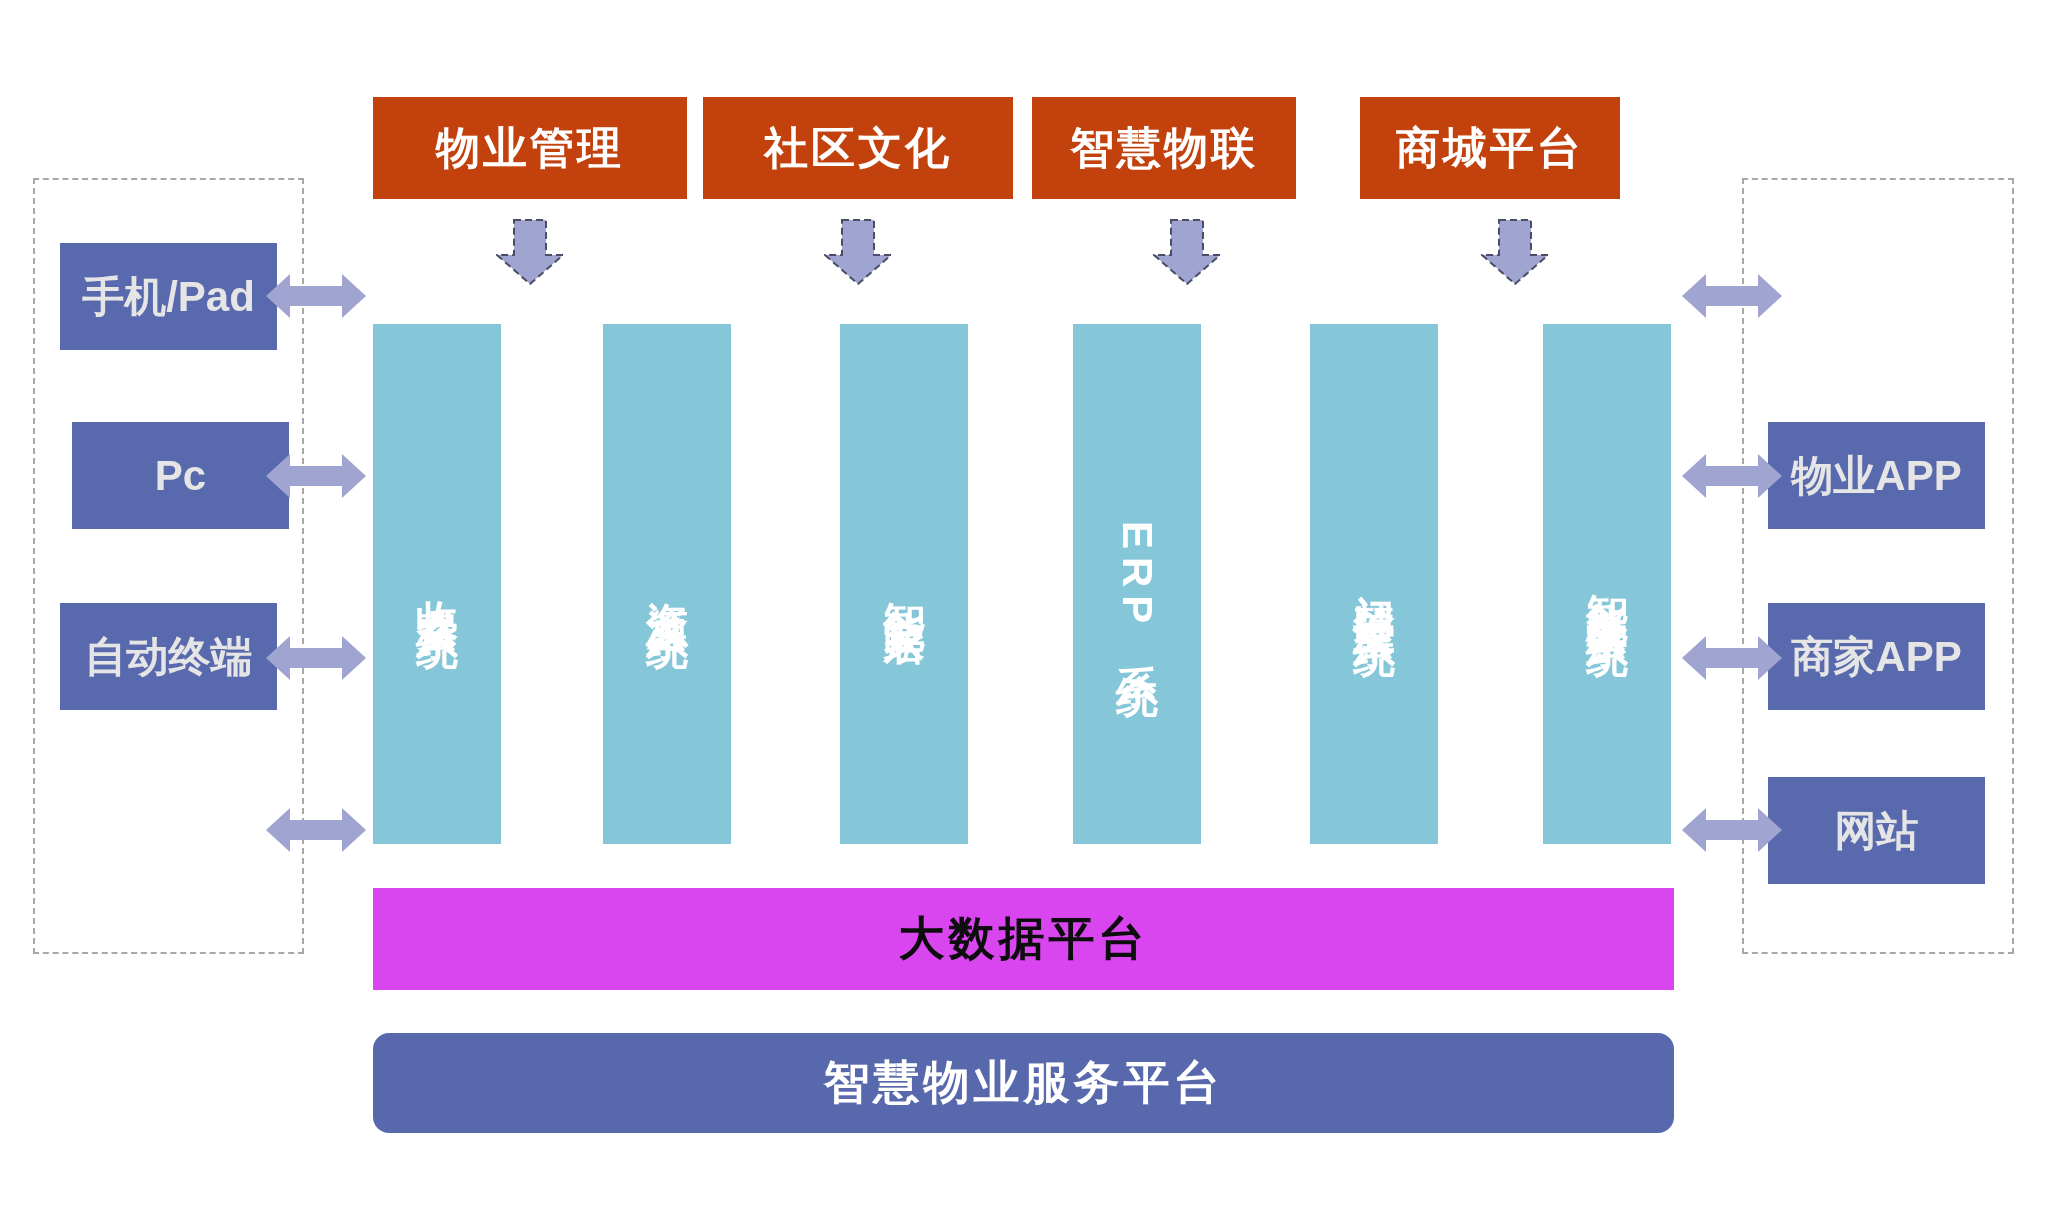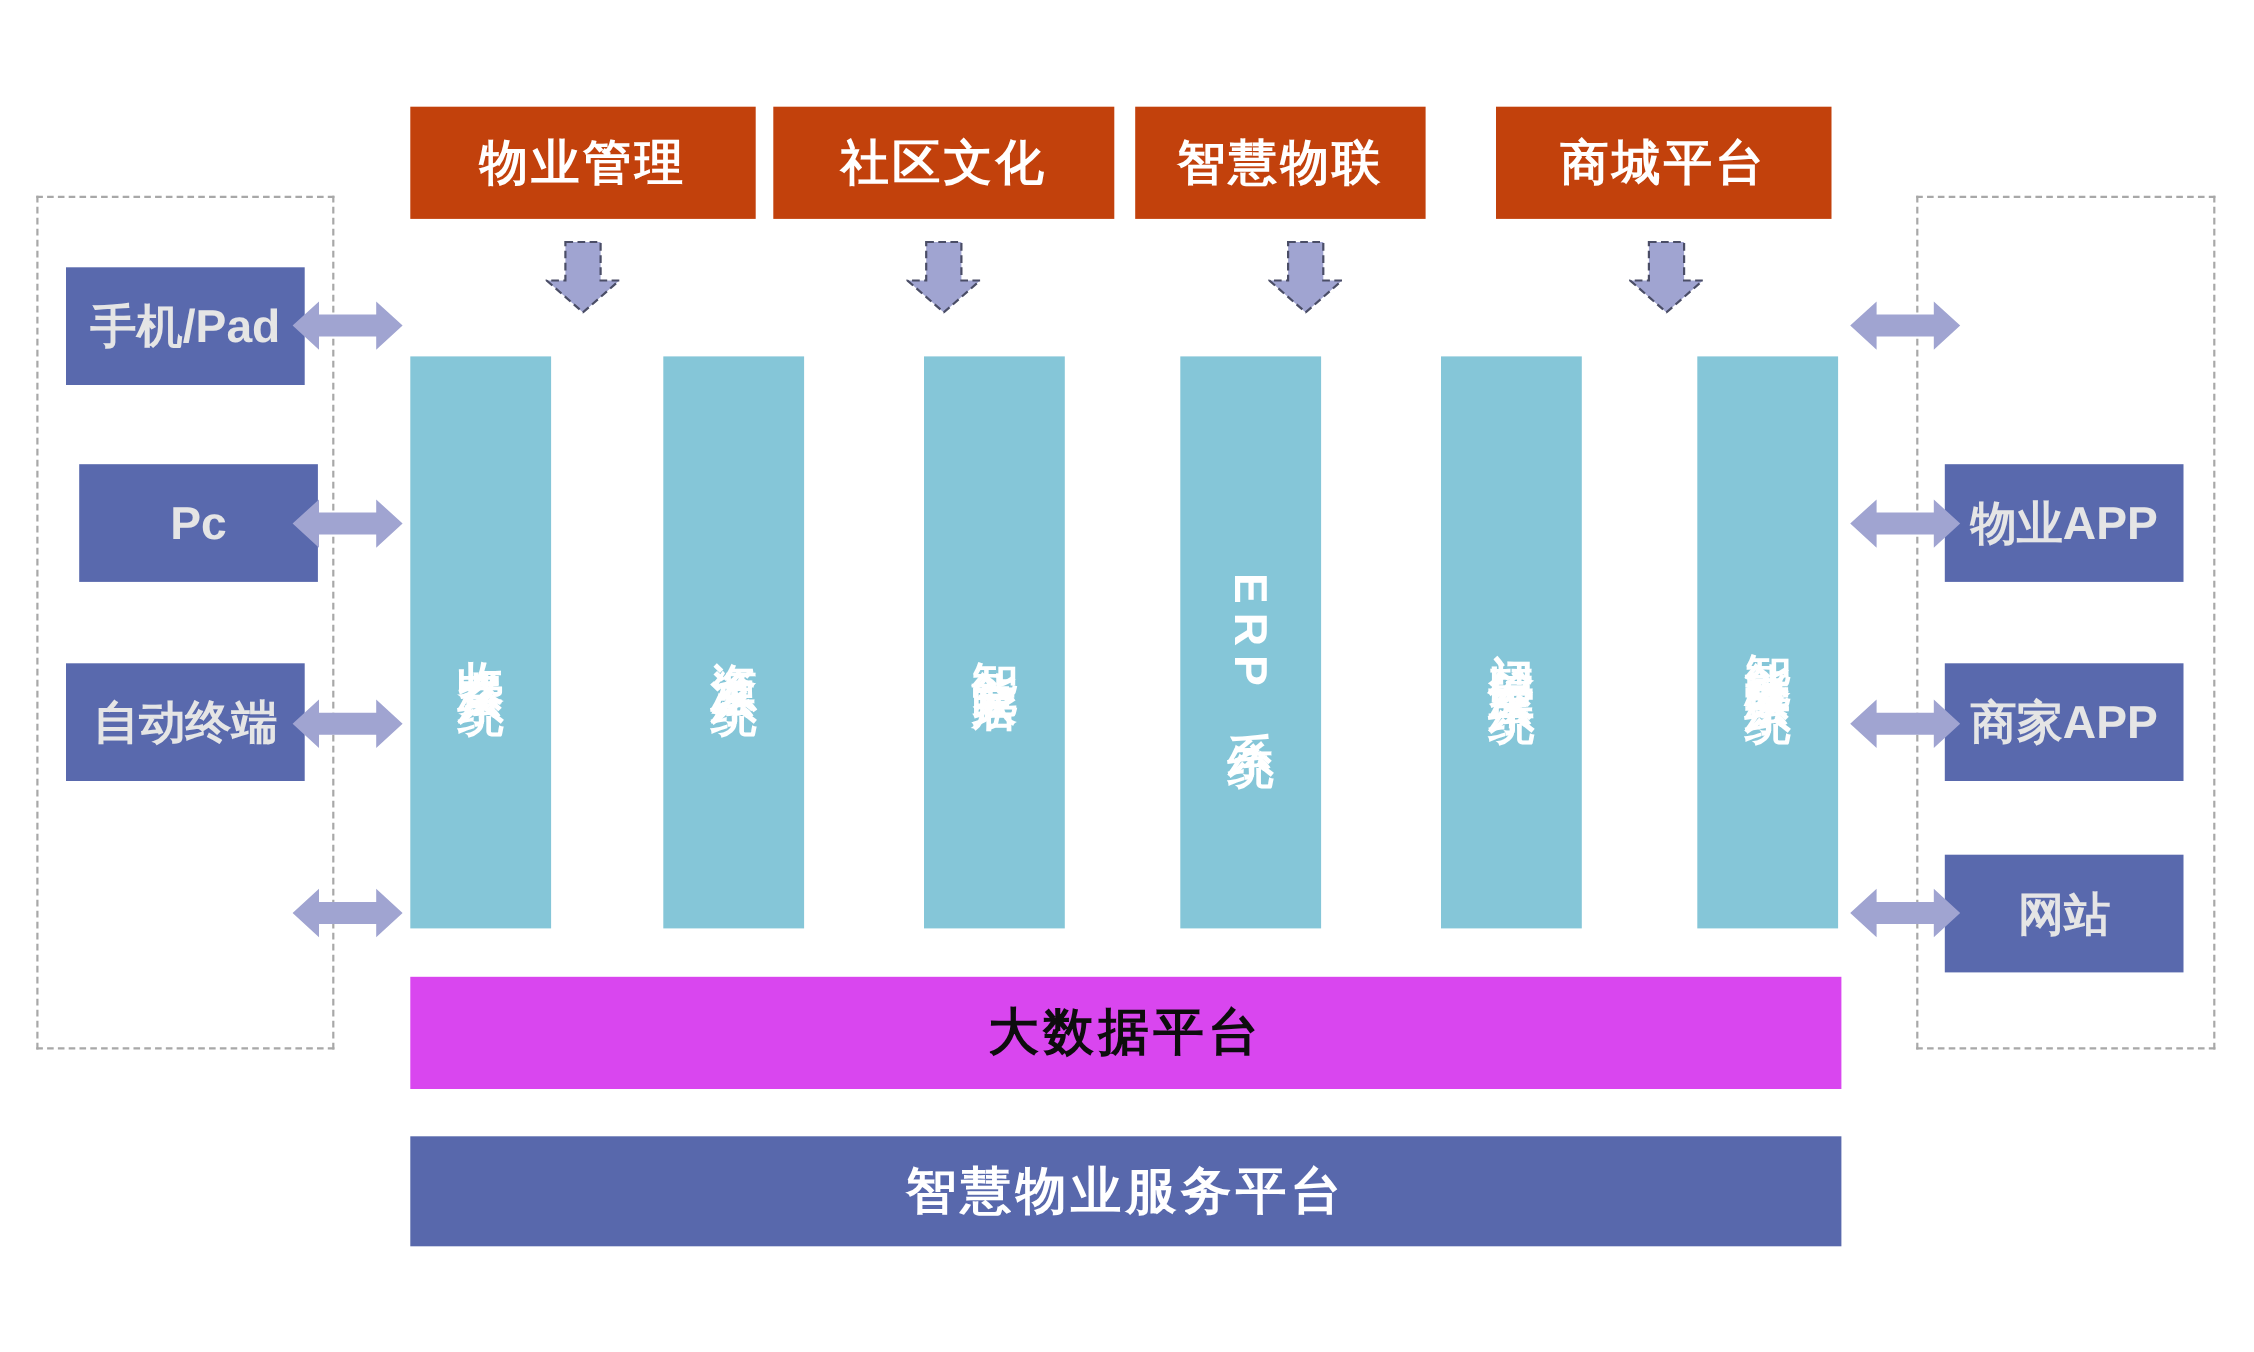--- a/index.html
+++ b/index.html
@@ -88,36 +88,36 @@
   }
   .bluebar {
     position: absolute;
     left: 373px; top: 1033px;
     width: 1301px; height: 100px;
     background: #5868ac;
     color: #ffffff;
     font-size: 46px;
     font-weight: bold;
     letter-spacing: 4px;
-    display: flex; align-items: center; justify-content: center;
+    display: flex; align-items: center; justify-content: center; border-radius: 16px;
   }
 
   
   .darr { position: absolute; top: 219px; width: 68px; height: 66px; z-index: 2; }
   .harr { position: absolute; width: 102px; height: 58px; z-index: 4; }
 </style>
 </head>
 <body>
 
 <div class="canvas">
 
   <div class="gbox" style="left:373px;width:314px">物业管理</div>
   <div class="gbox" style="left:703px;width:310px">社区文化</div>
   <div class="gbox" style="left:1032px;width:264px">智慧物联</div>
-  <div class="gbox" style="left:1360px;width:305px">商城平台</div>
+  <div class="gbox" style="left:1360px;width:260px">商城平台</div>
 
   <svg class="darr" style="left:496px" viewBox="0 0 68 66">
       <path d="M18 1 H50 V36 H67 L34 65 L1 36 H18 Z" fill="#a0a4d1" stroke="#4a4d66" stroke-width="2" stroke-dasharray="7 4"></path>
     </svg>
   <svg class="darr" style="left:824px" viewBox="0 0 68 66">
       <path d="M18 1 H50 V36 H67 L34 65 L1 36 H18 Z" fill="#a0a4d1" stroke="#4a4d66" stroke-width="2" stroke-dasharray="7 4"></path>
     </svg>
   <svg class="darr" style="left:1153px" viewBox="0 0 68 66">
       <path d="M18 1 H50 V36 H67 L34 65 L1 36 H18 Z" fill="#a0a4d1" stroke="#4a4d66" stroke-width="2" stroke-dasharray="7 4"></path>
     </svg>

